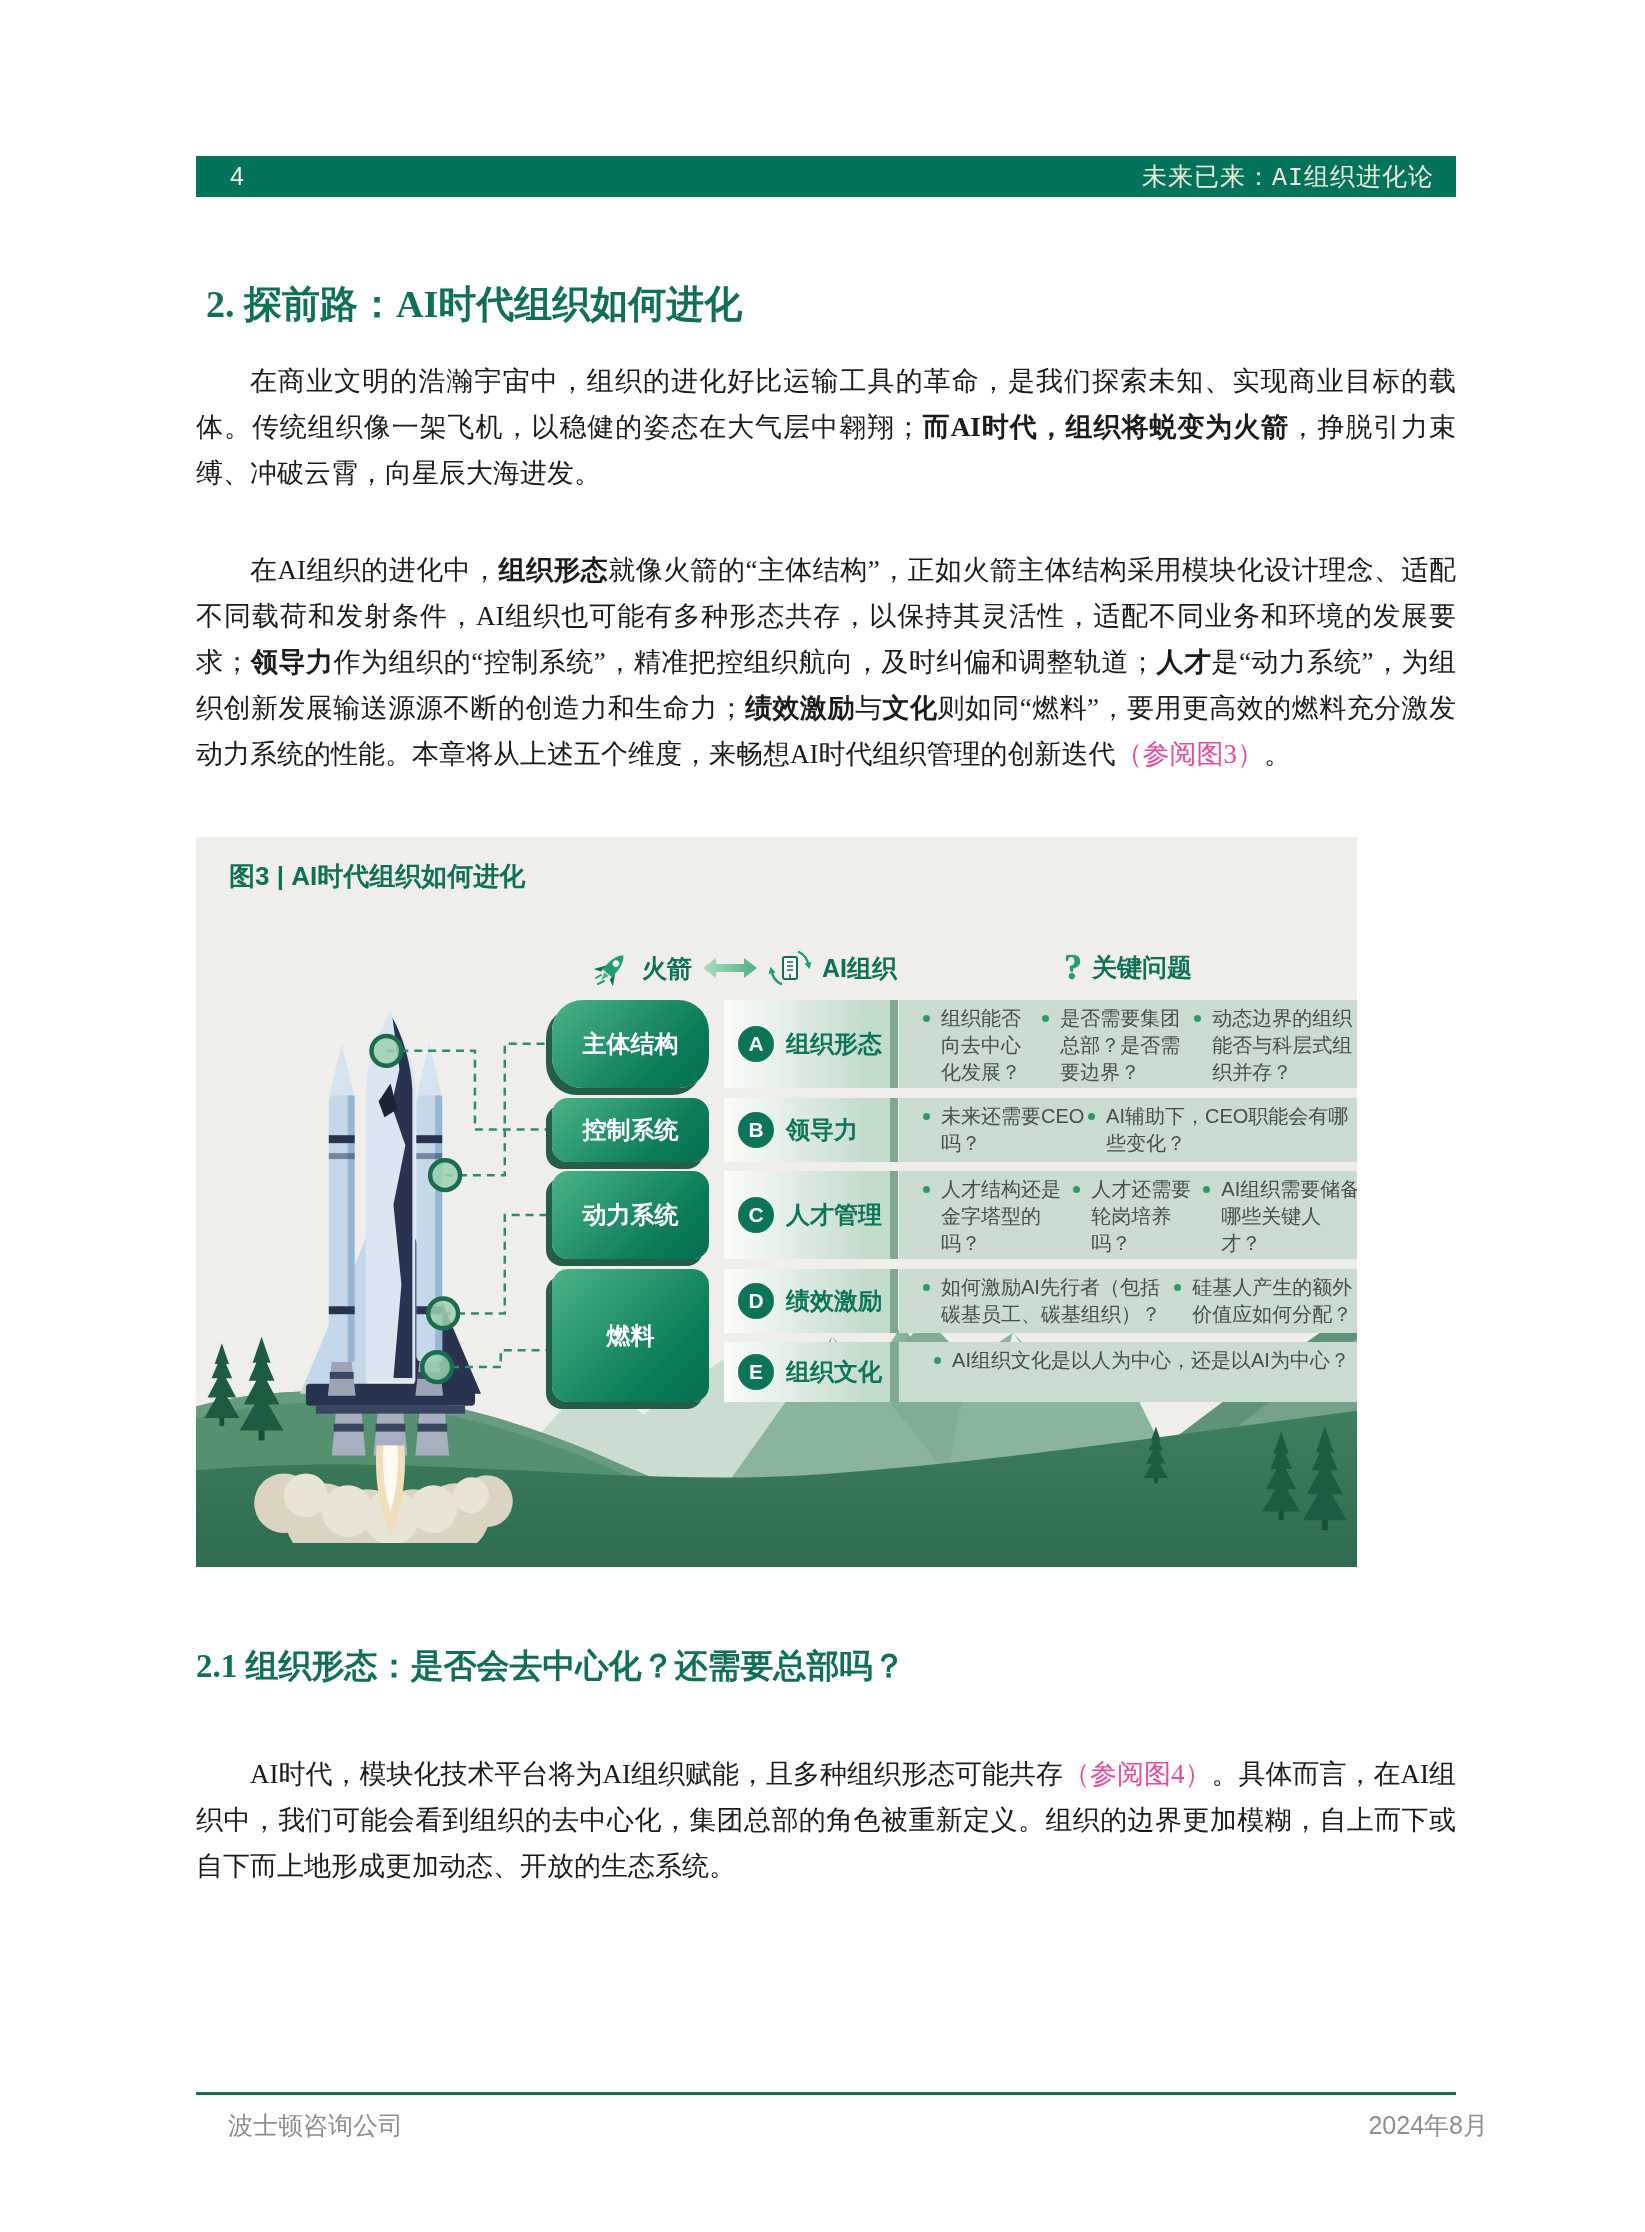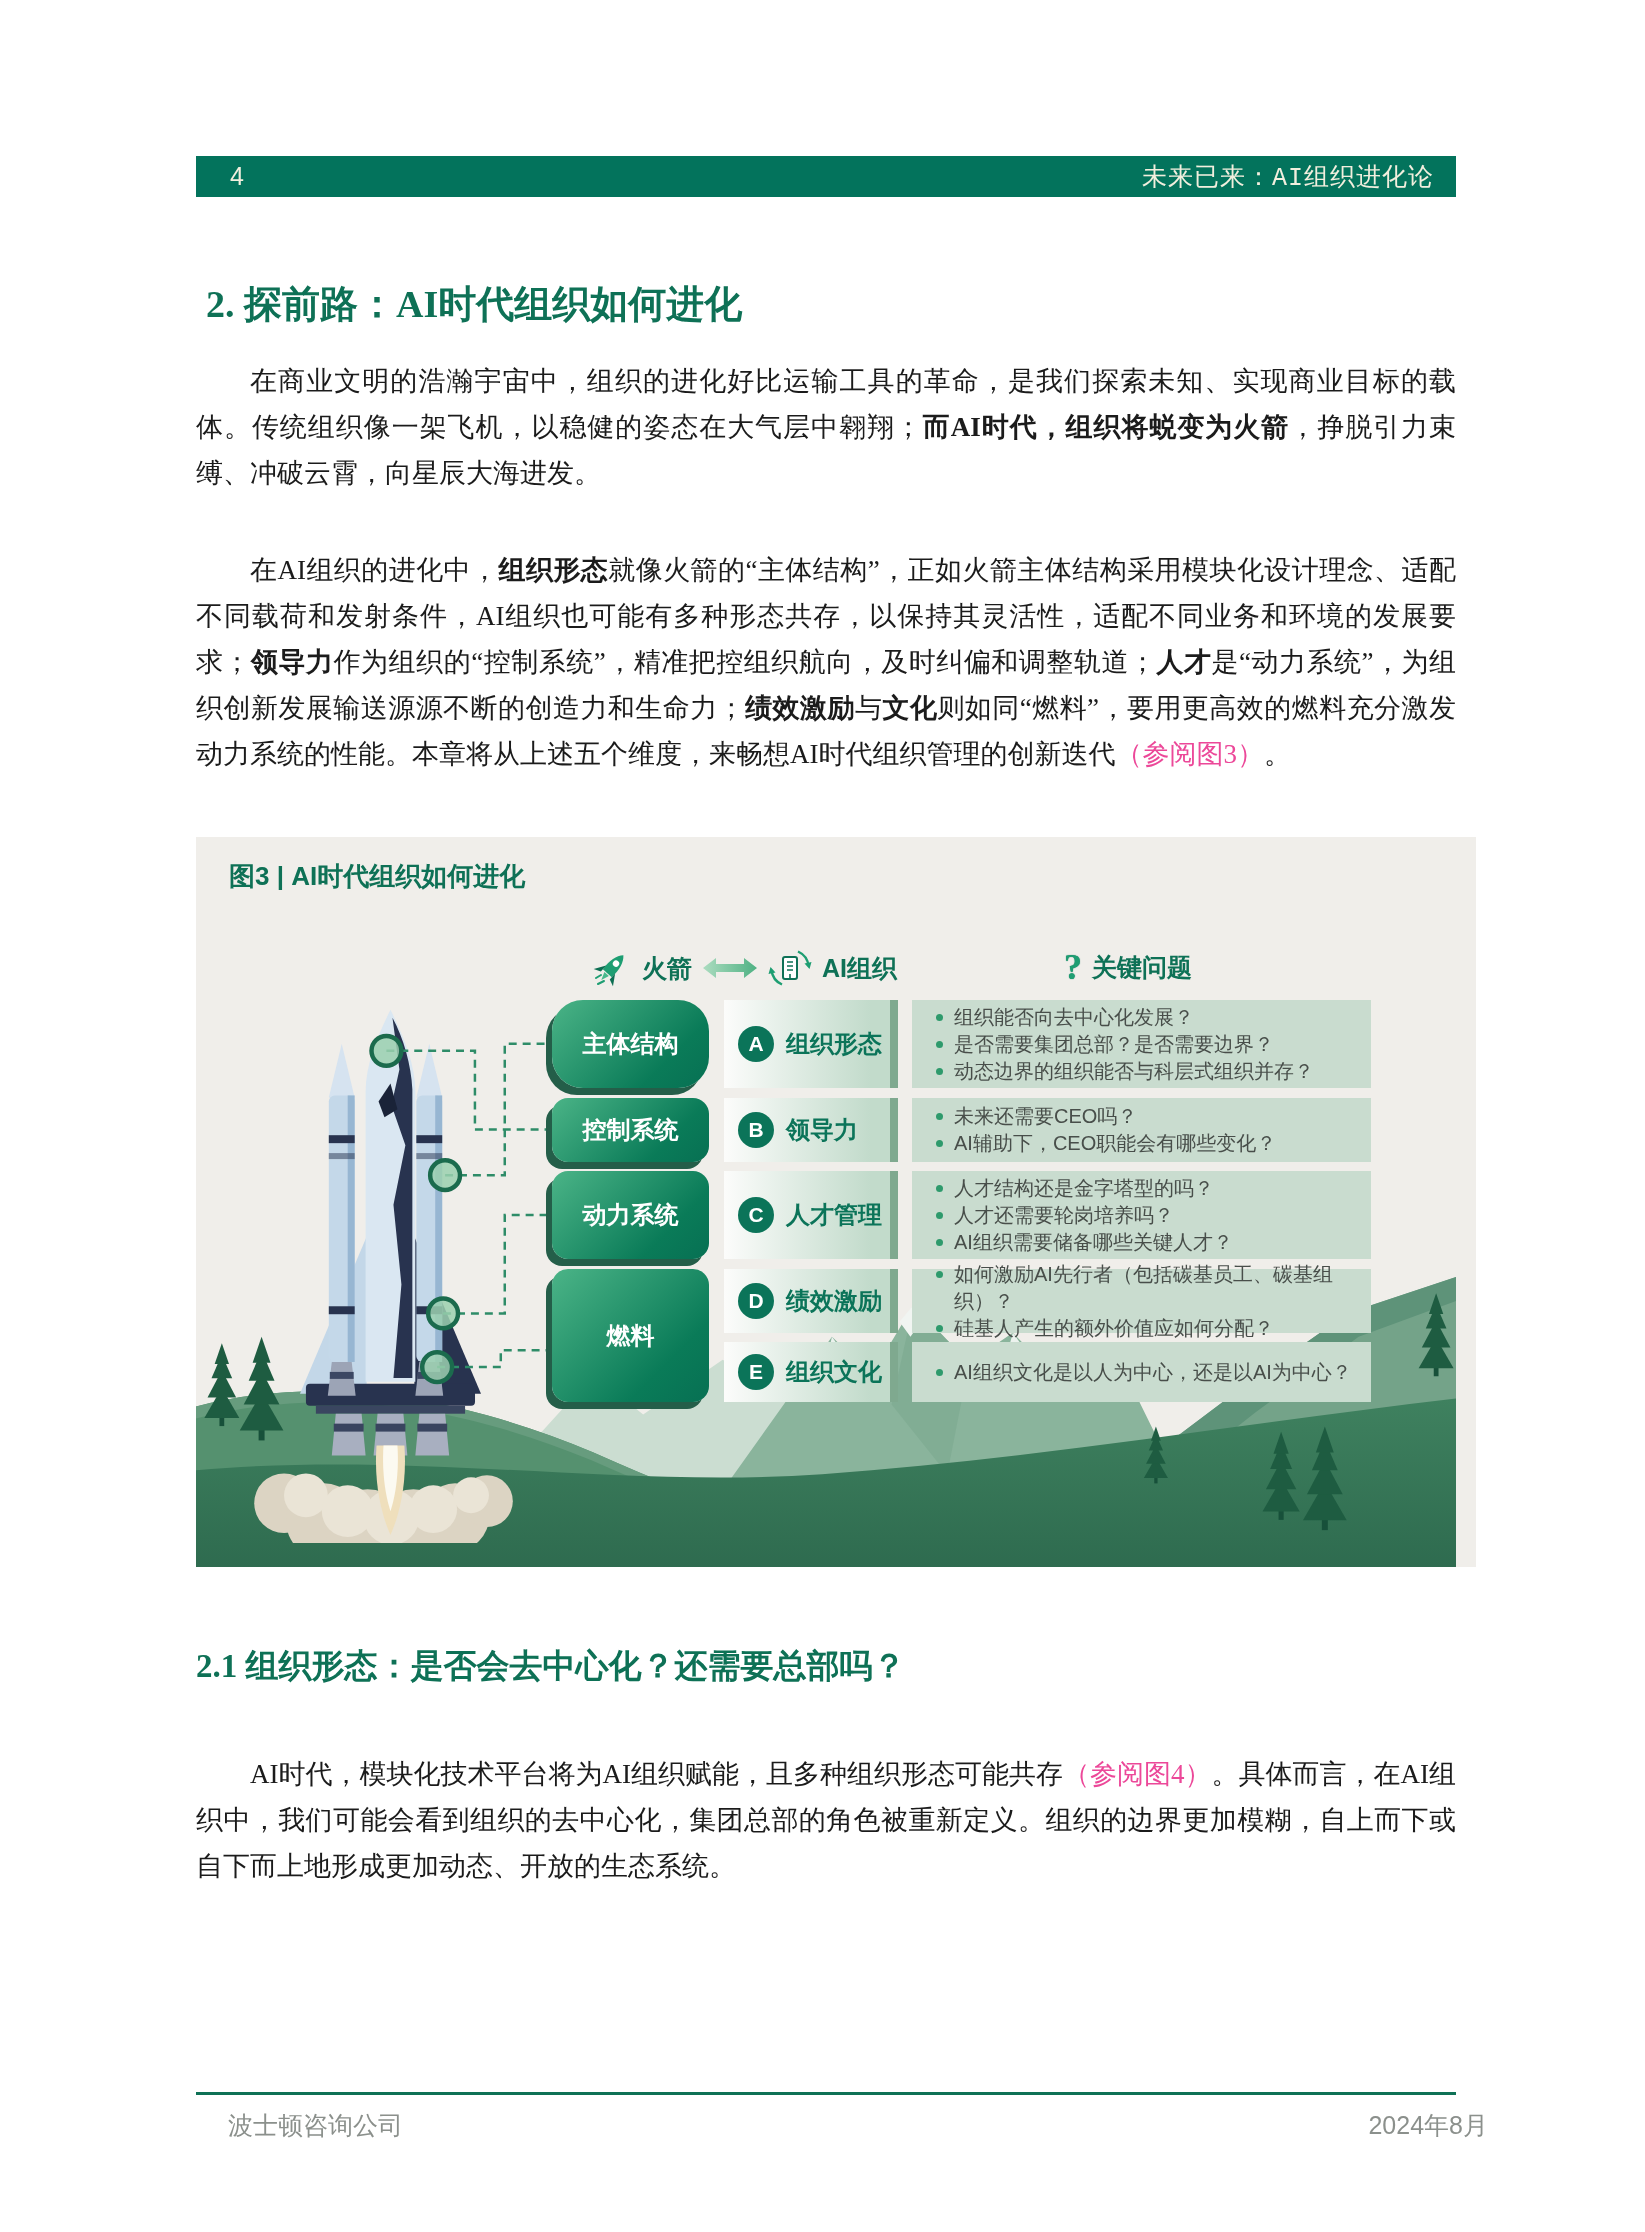--- a/index.html
+++ b/index.html
@@ -21,23 +21,23 @@
       font-size:33px;font-weight:700;color:#0E7156;line-height:44px;}
 
   
   .body-text{position:absolute;left:196px;width:1260px;margin:0;
              font-size:27px;line-height:46px;text-align:justify;text-indent:2em;color:#1B1B1B;}
   .p1{top:358px;} .p2{top:547px;} .p3{top:1751px;}
   .seg-b{font-weight:700;}
   .seg-g{color:#ec4899;margin-top:9px;}
 
   
-  .fig{position:absolute;left:196px;top:837px;width:1260px;height:730px;margin:0;
+  .fig{position:absolute;left:196px;top:837px;width:1161px;height:730px;margin:0;
        background:#F0EEEA;overflow:hidden;
-       font-family:"Liberation Sans","DejaVu Sans",sans-serif;padding-left:20px;}
+       font-family:"Liberation Sans","DejaVu Sans",sans-serif;}
   .fig-title{position:absolute;left:33px;top:22px;font-size:26px;font-weight:700;color:#0E7156;z-index:4;}
 
   .landscape{position:absolute;left:0;top:438px;width:1260px;height:293px;z-index:1;}
   .rocket{position:absolute;left:40px;top:149px;width:299px;height:557px;z-index:2;}
   .connectors{position:absolute;left:0;top:0;width:1260px;height:730px;z-index:2;}
 
   .legend{position:absolute;top:109px;display:flex;align-items:center;gap:10px;z-index:4;
           color:#0E7156;font-size:25px;font-weight:700;}
   .legend-left{left:396px;}
   .legend-right{left:868px;}
@@ -57,22 +57,22 @@
   .cellrow{position:absolute;left:172px;width:647px;display:flex;}
   .row-a{top:0;height:88px;} .row-b{top:98px;height:64px;} .row-c{top:171px;height:88px;}
   .row-d{top:269px;height:64px;} .row-e{top:342px;height:60px;}
   .mid{width:174px;flex:0 0 174px;box-sizing:border-box;
        background:linear-gradient(90deg,#FCFCFB 0%,#C2DBCB 88%);
        border-right:8px solid #7FA98F;
        display:flex;align-items:center;padding-left:14px;}
   .badge{width:36px;height:36px;flex:0 0 36px;border-radius:50%;background:#0B7459;color:#ffffff;
          font-size:21px;font-weight:700;display:flex;align-items:center;justify-content:center;}
   .mid-label{margin-left:12px;font-size:24px;font-weight:700;color:#0B7459;}
-  .qcell{flex:1;margin-left:14px;background:#C9DCCF;box-sizing:border-box;
-         display:flex;flex-direction:column;justify-content:center;padding:5px 10px 5px 22px;}
+  .qcell{flex:1;margin-left:1px;background:#C9DCCF;box-sizing:border-box;
+         display:flex;flex-direction:row;justify-content:center;padding:5px 10px 5px 22px;}
   .q{position:relative;padding-left:20px;font-size:20px;line-height:27px;color:#484E4A;
      text-align:left;text-indent:0;}
   .q::before{content:'';position:absolute;left:2px;top:10px;width:7px;height:7px;border-radius:50%;background:#2E9A6C;}
 
   
   .foot-line{position:absolute;left:196px;top:2092px;width:1260px;height:3px;background:#0E7156;}
   .foot{position:absolute;left:196px;top:2109px;width:1260px;display:flex;
         justify-content:space-between;align-items:center;
         font-family:"Liberation Sans","DejaVu Sans",sans-serif;
         font-size:25px;color:#8B908C;margin-left:32px;}

